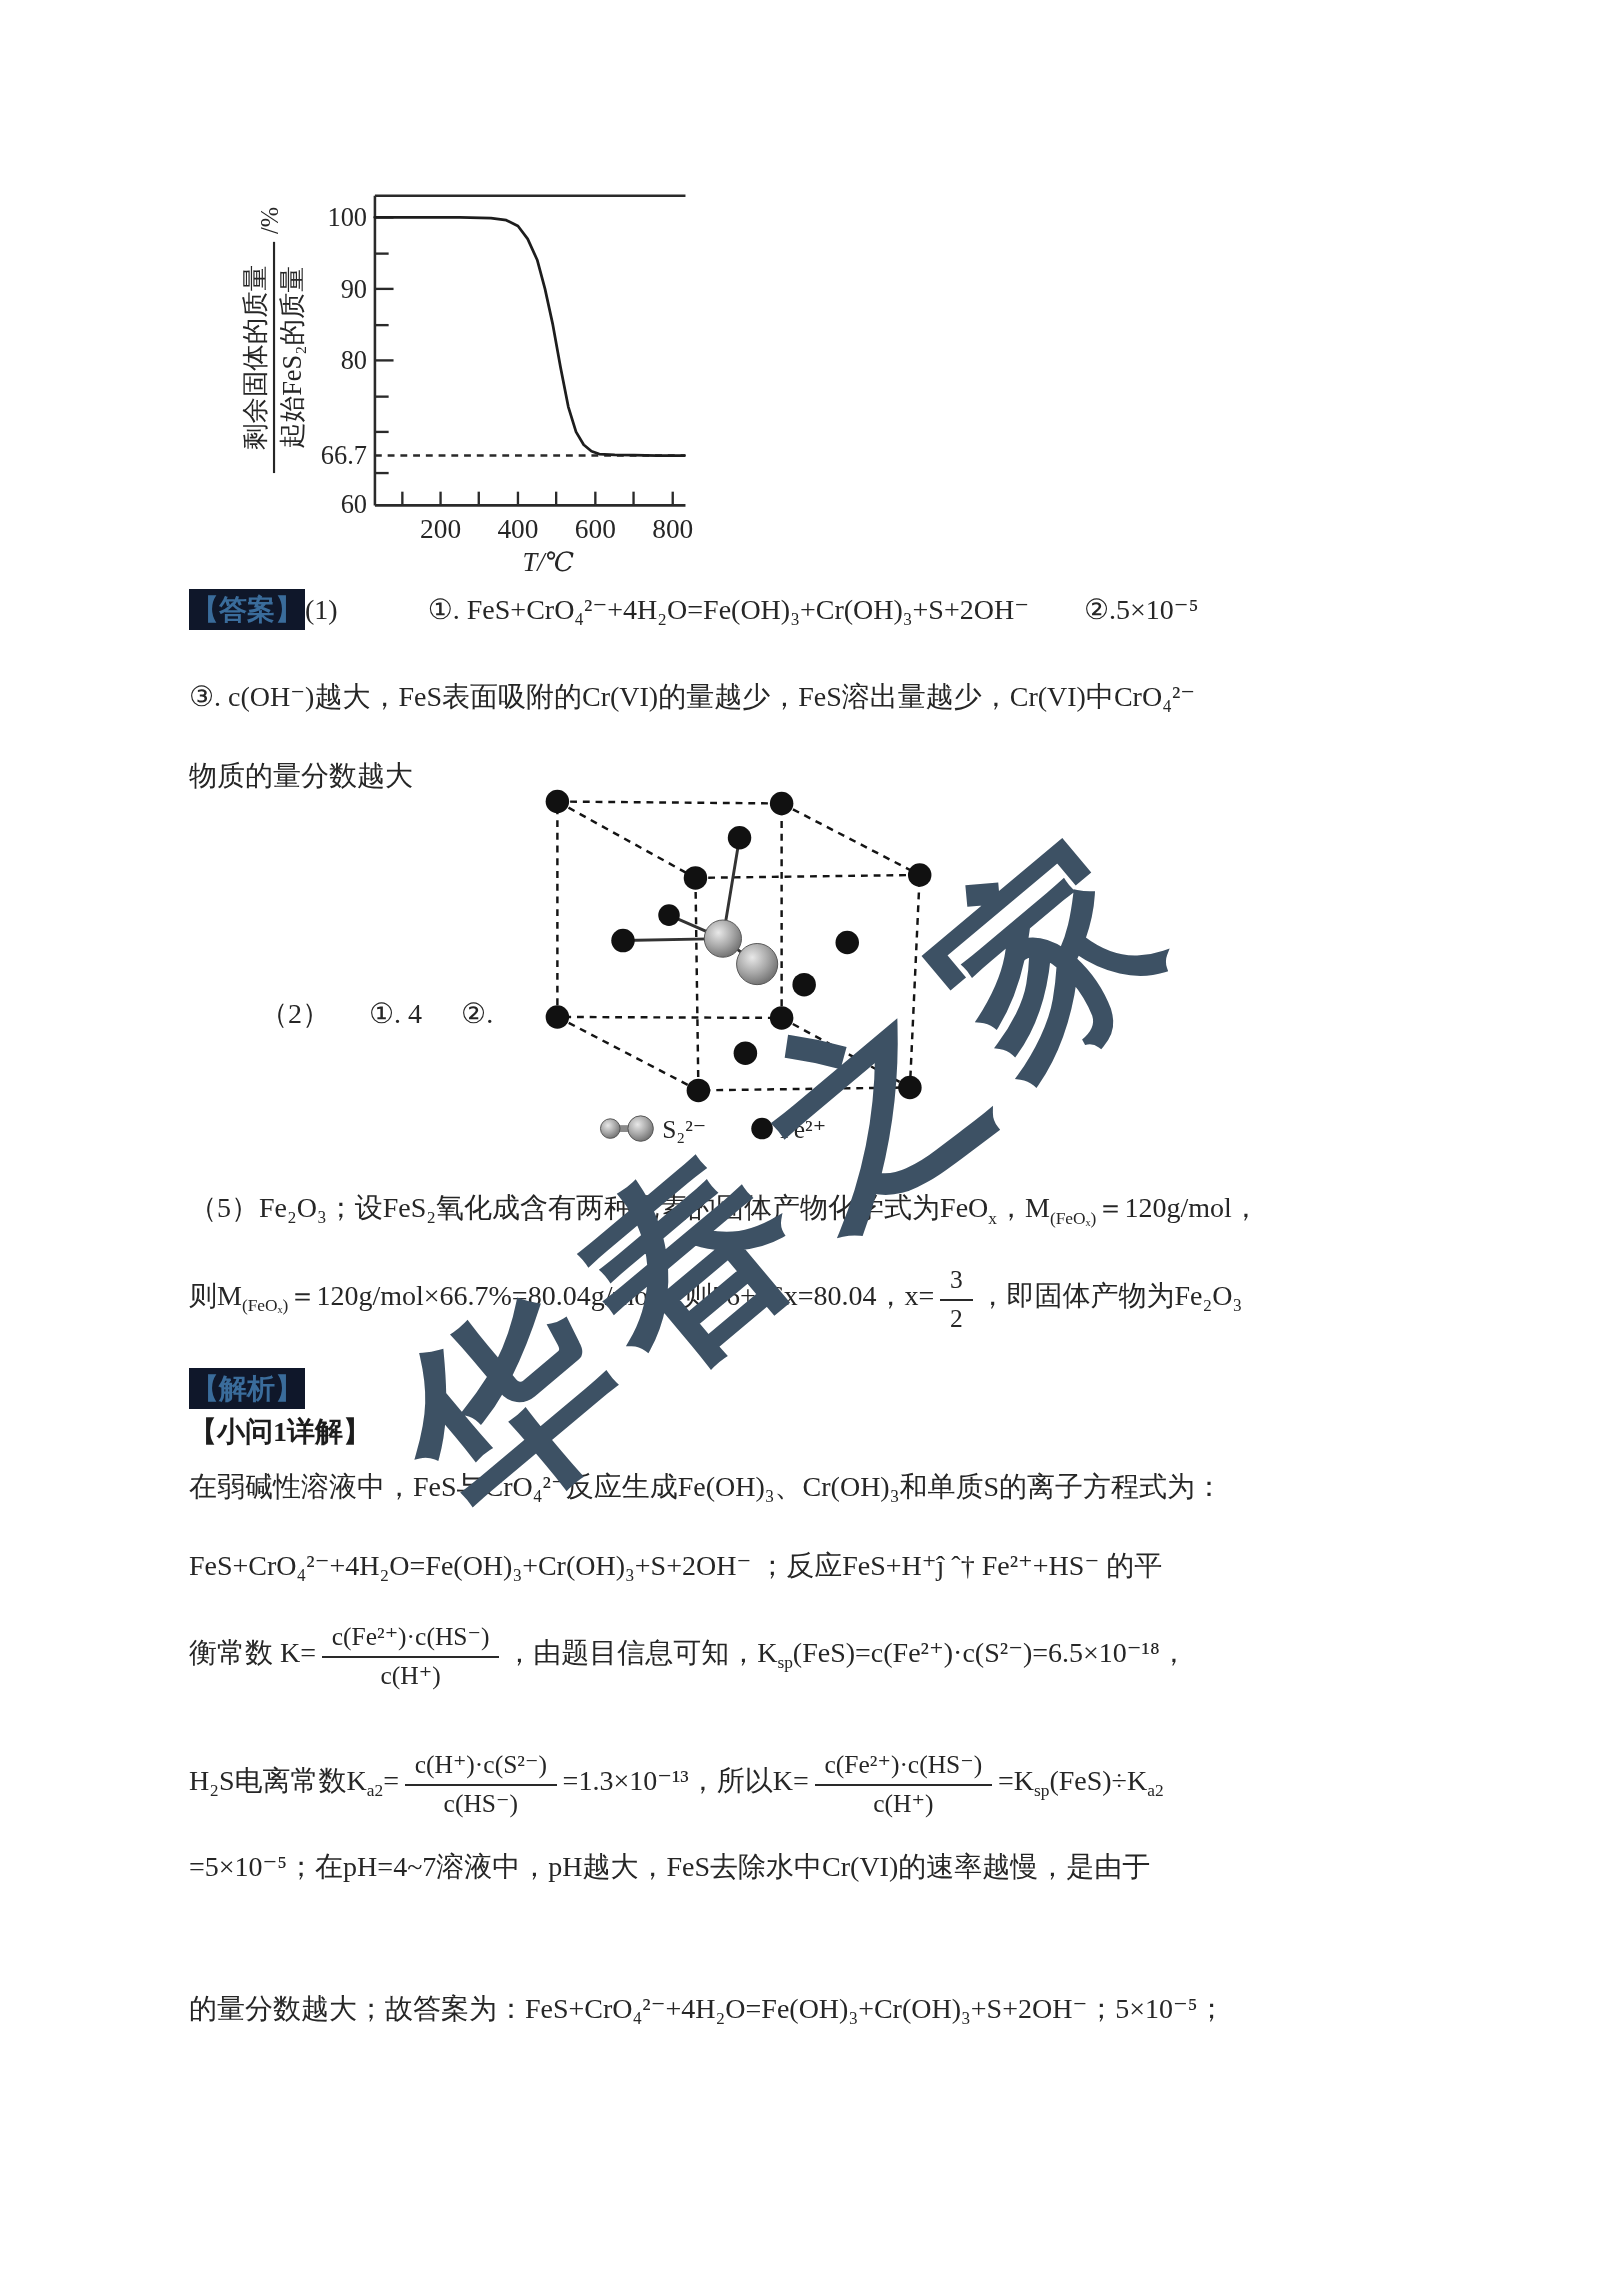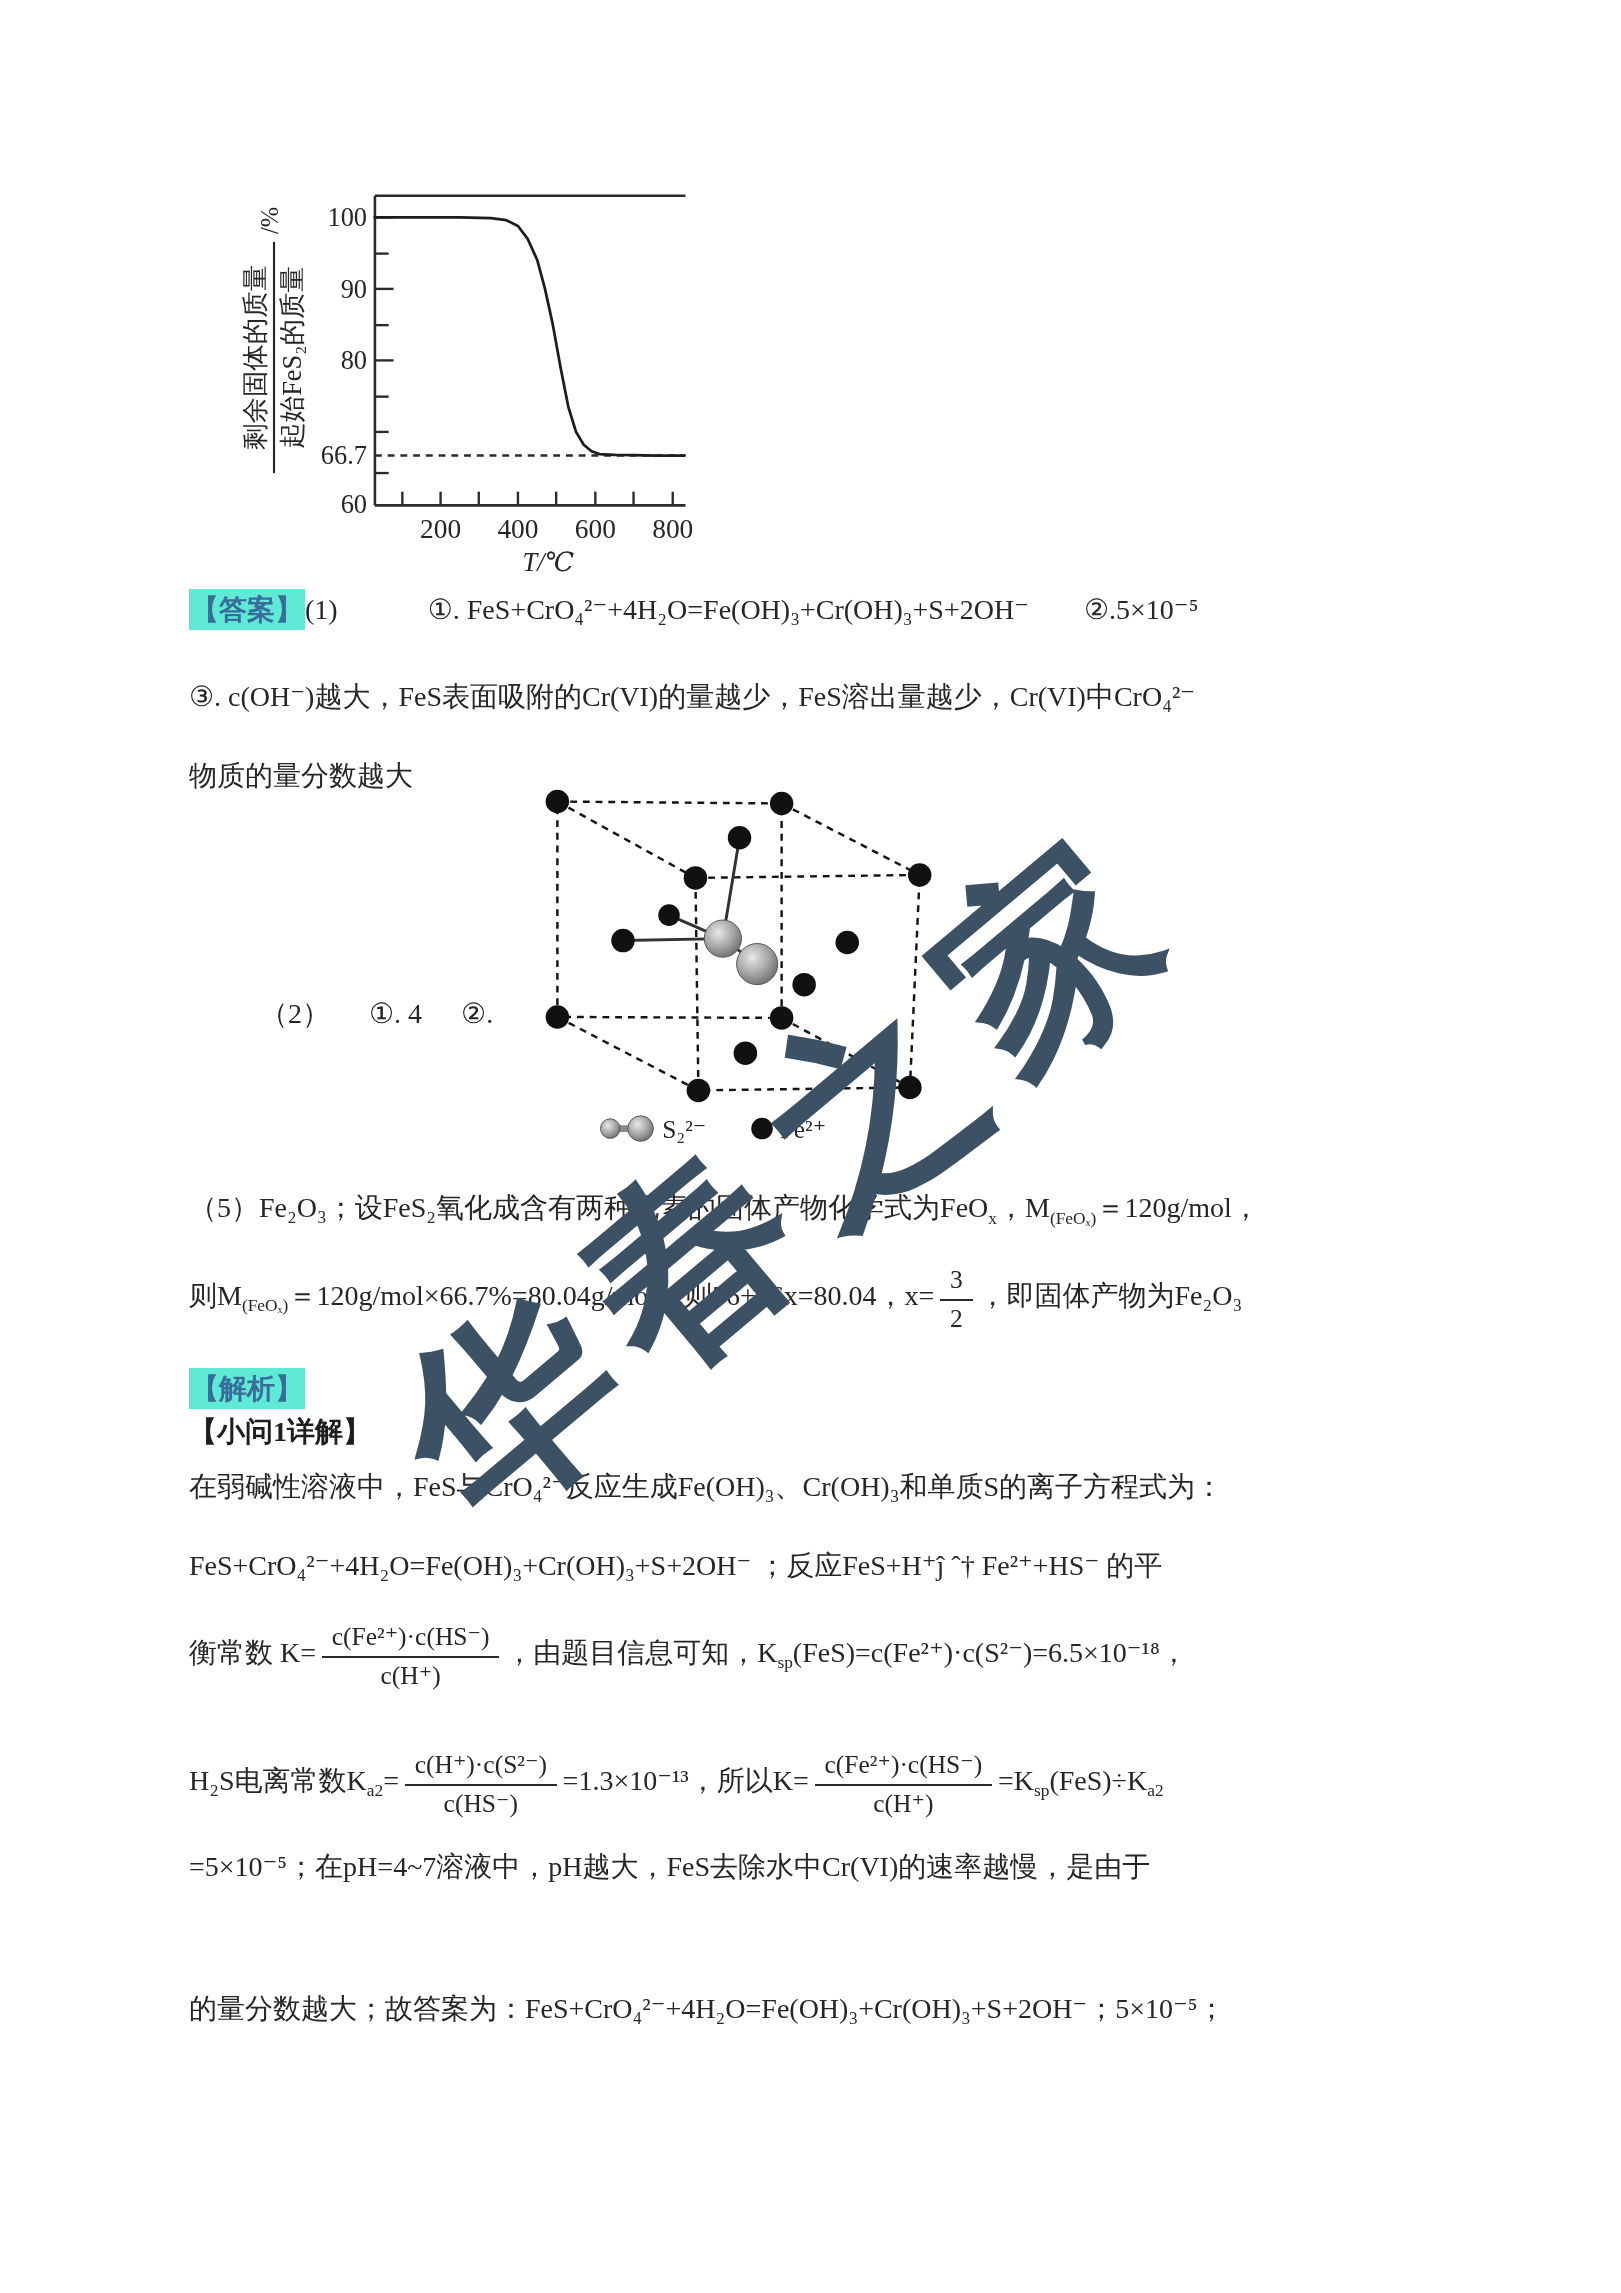--- a/index.html
+++ b/index.html
@@ -3,21 +3,21 @@
 <meta charset="utf-8">
 <title>化学答案解析页</title>
 <style>
   html,body{margin:0;padding:0;background:#ffffff;}
   .page{
     position:relative; width:1621px; height:2294px; background:#ffffff;
     font-family:"Liberation Serif","DejaVu Serif",serif;
     color:#262626; overflow:hidden;
   }
   .line{position:absolute; left:189px; font-size:28px; white-space:nowrap; z-index:2;}
-  .tag{color:#3a6c9b; background:#5eead4; padding:5px 2px; font-weight:600;}
+  .tag{color:#3a6c9b; background:#0f172a; padding:5px 2px; font-weight:600;}
   .plain-tag{font-weight:700; color:#1d1d1d;}
   sub{font-size:0.62em;}
   .frac{display:inline-block; vertical-align:middle; text-align:center; font-size:25.5px; line-height:1.25; margin:0 5.9px;}
   .frac .num{display:block; border-bottom:2px solid #2a2a2a; padding:2px 9.8px 2.9px;}
   .frac .den{display:block; padding:2px 9.8px 0;}
   .gap-lg{display:inline-block; width:90px;}
   .gap-md{display:inline-block; width:55px;}
   .gap-sm{display:inline-block; width:39px;}
   .watermark{
     position:absolute; left:324px; top:1073px; z-index:9;

